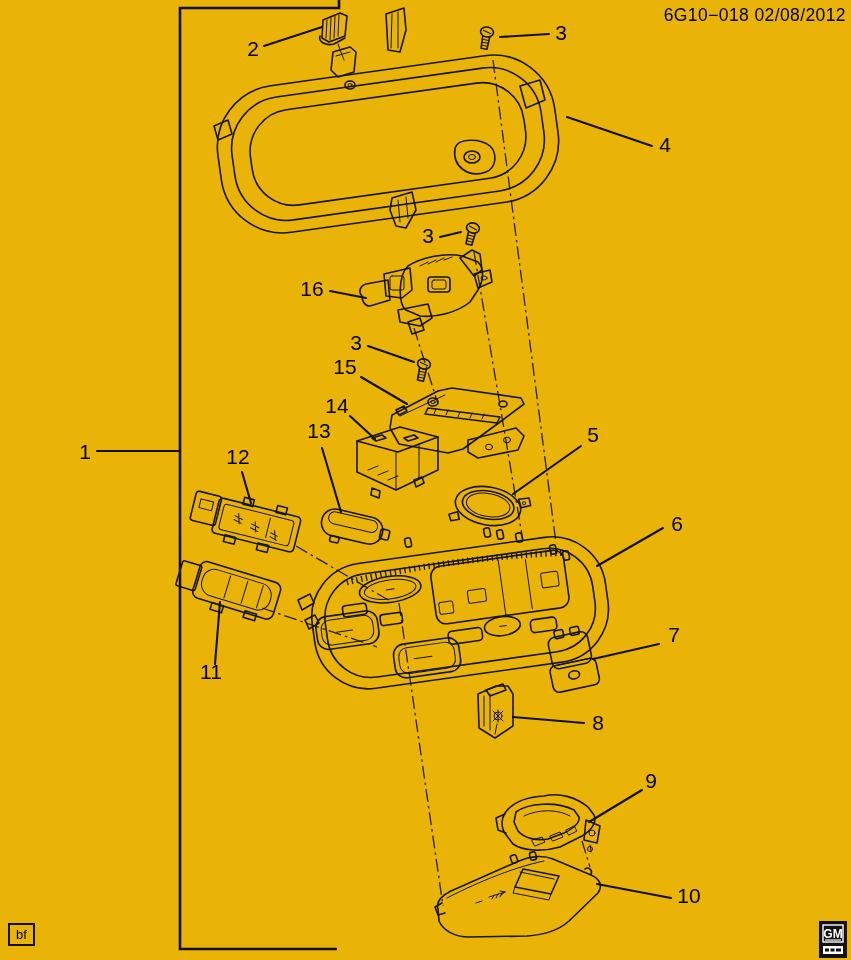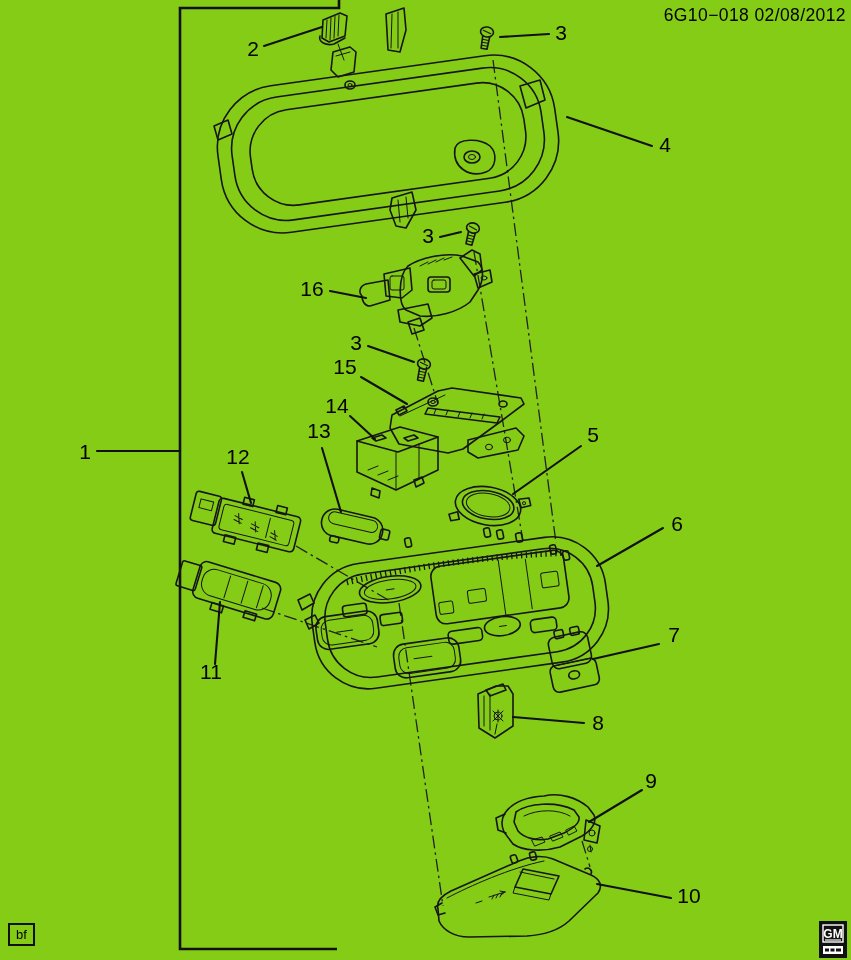--- a/index.html
+++ b/index.html
@@ -1,16 +1,16 @@
 <!DOCTYPE html>
 <html><head>
 <meta charset="utf-8">
 <style>
   html,body{margin:0;padding:0;background:#fff;}
-  #stage{position:relative;width:851px;height:960px;background:#84cc16;overflow:hidden;
+  #stage{position:relative;width:851px;height:960px;background:#eab308;overflow:hidden;
          font-family:"Liberation Sans",sans-serif;}
   svg{position:absolute;left:0;top:0;}
   .ol{fill:none;stroke:#161616;stroke-width:1.6;stroke-linejoin:round;stroke-linecap:round;}
   .tn{fill:none;stroke:#161616;stroke-width:1;stroke-linejoin:round;stroke-linecap:round;}
   .ldr{fill:none;stroke:#111;stroke-width:2.1;stroke-linecap:round;}
   .brk{fill:none;stroke:#111;stroke-width:2.6;}
   .cl{fill:none;stroke:#222;stroke-width:1.3;stroke-dasharray:13 4 2.5 4;}
   .hatch{fill:none;stroke:#161616;stroke-width:6;stroke-dasharray:1.3 3.6;}
   .num{font:400 21px "Liberation Sans",sans-serif;fill:#000;}
   .hdr{font:400 17.5px "Liberation Sans",sans-serif;fill:#000;letter-spacing:.4px;}

